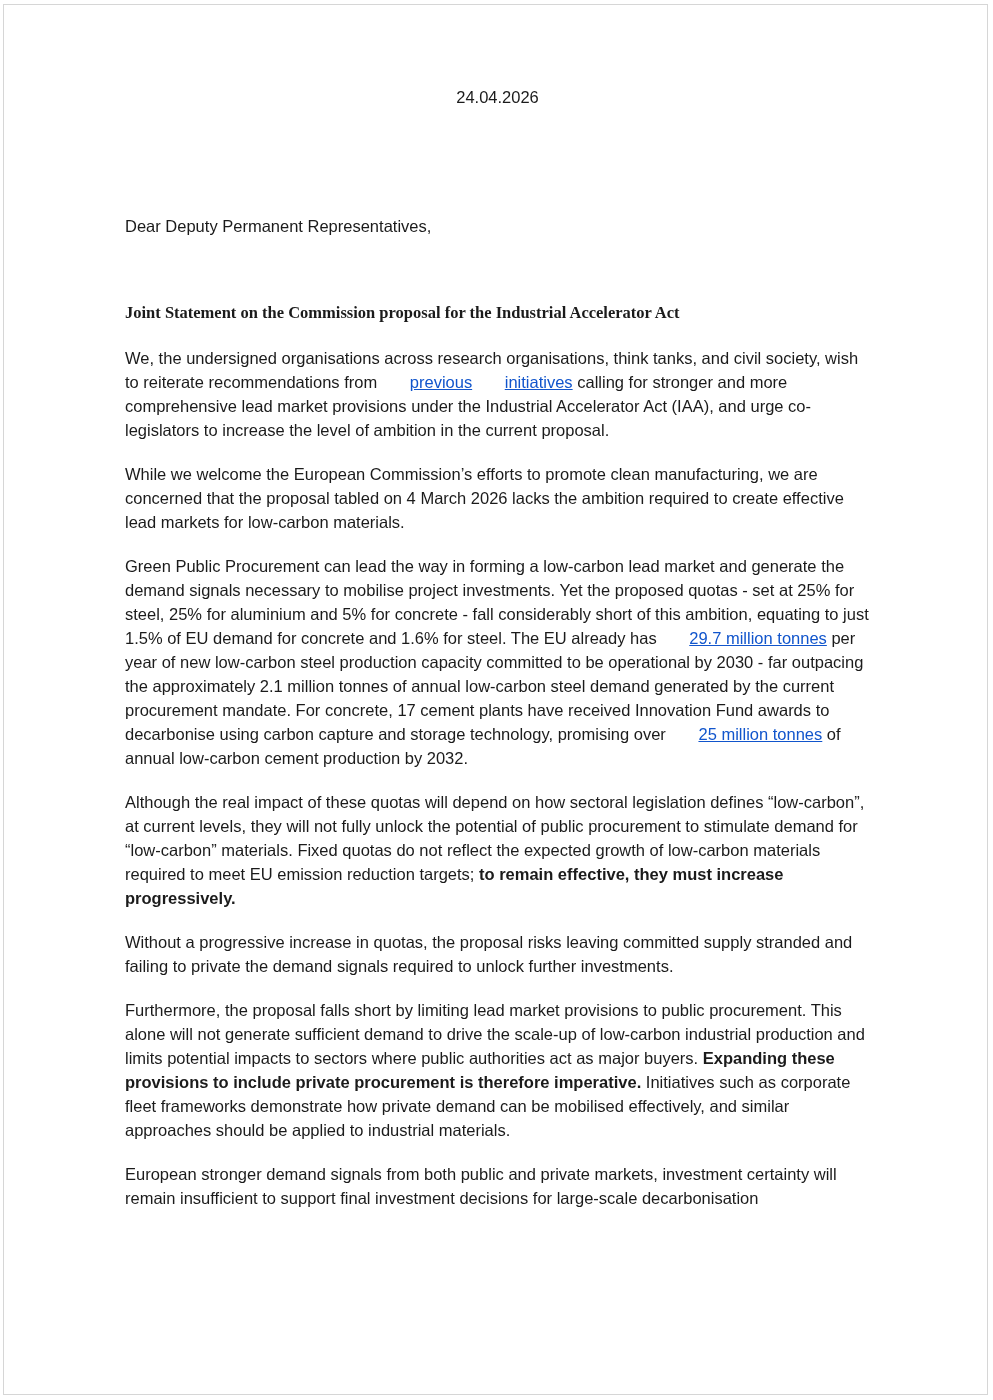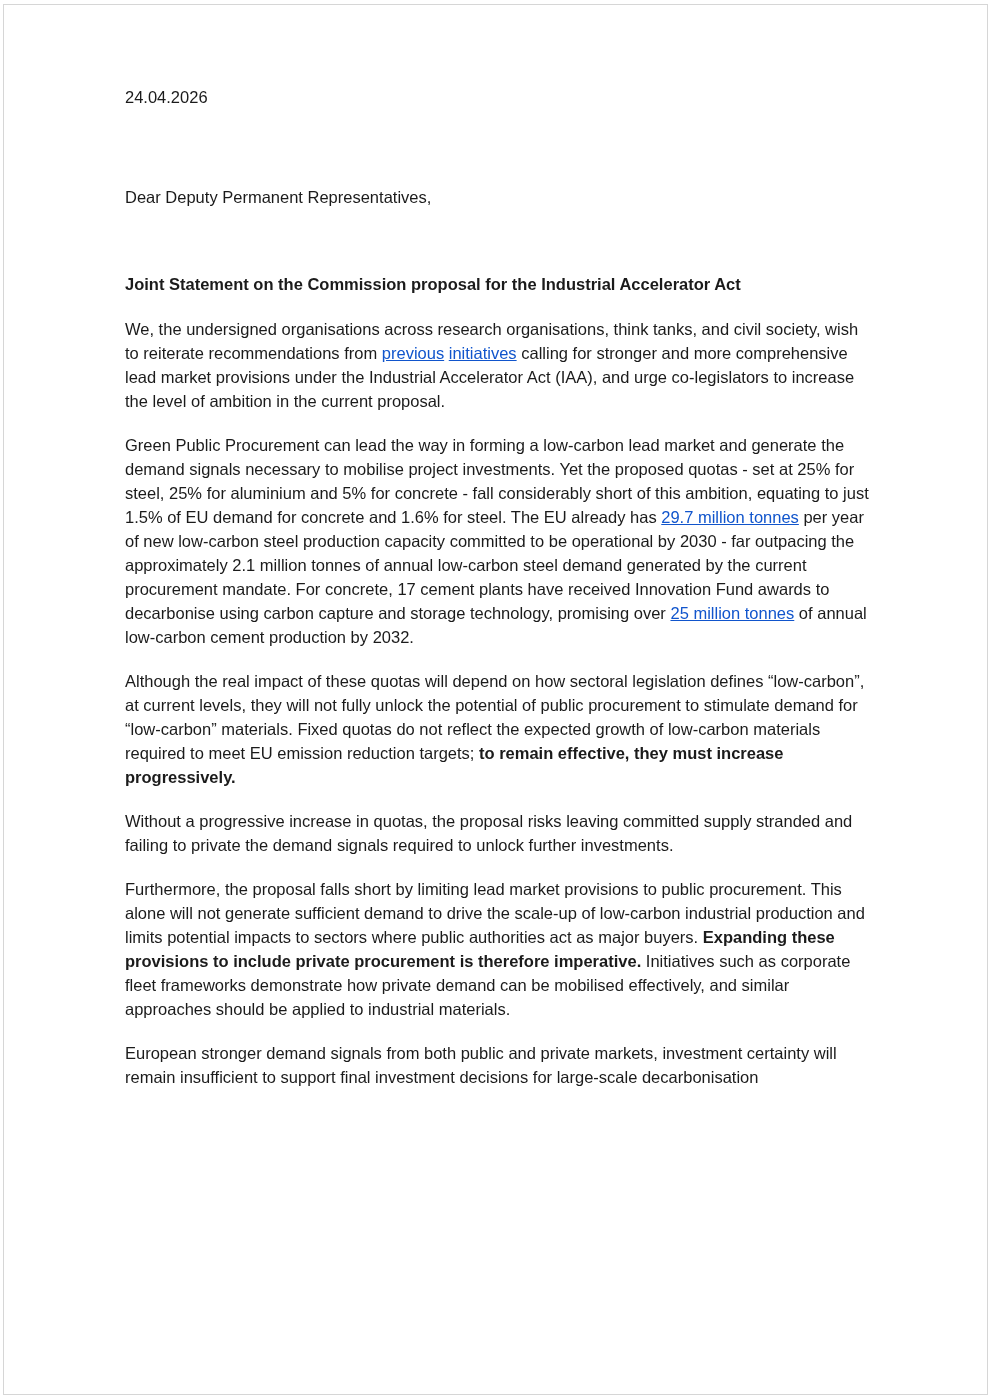--- a/index.html
+++ b/index.html
@@ -21,56 +21,59 @@
     box-sizing: border-box;
     font-family: "Liberation Sans", sans-serif;
     color: #1b1b1b;
     font-size: 16.5px;
     line-height: 24px;
   }
   .content {
     padding: 80px 117px 0 121px;
   }
   .date-line {
-    text-align: left;
+    text-align: center;
     margin: 0;
   }
   .salutation {
-    margin: 76px 0 0 0;
+    margin: 105px 0 0 0;
   }
   .heading {
     font-weight: bold;
     margin: 63px 0 21px 0;
+    font-family: Liberation Serif, serif;
   }
   p.body-para {
     margin: 0 0 20px 0;
   }
   a.doc-link {
     color: #1155cc;
     text-decoration: underline;
     cursor: pointer;
+    margin-left: 28px;
   }
   b.emph {
     font-weight: bold;
   }
 </style>
 </head>
 <body>
 
 <div class="page">
   <div class="content">
 
     <p class="date-line">24.04.2026</p>
 
     <p class="salutation">Dear Deputy Permanent Representatives,</p>
 
     <p class="heading">Joint Statement on the Commission proposal for the Industrial Accelerator Act</p>
 
     <p class="body-para"><span>We, the undersigned organisations across research organisations, think tanks, and civil society, wish to reiterate recommendations from </span><a class="doc-link">previous</a><span> </span><a class="doc-link">initiatives</a><span> calling for stronger and more comprehensive lead market provisions under the Industrial Accelerator Act (IAA), and urge co-legislators to increase the level of ambition in the current proposal.</span></p>
 
+    <p class="body-para">While we welcome the European Commission’s efforts to promote clean manufacturing, we are concerned that the proposal tabled on 4 March 2026 lacks the ambition required to create effective lead markets for low-carbon materials.</p>
 
     <p class="body-para"><span>Green Public Procurement can lead the way in forming a low-carbon lead market and generate the demand signals necessary to mobilise project investments. Yet the proposed quotas - set at 25% for steel, 25% for aluminium and 5% for concrete - fall considerably short of this ambition, equating to just 1.5% of EU demand for concrete and 1.6% for steel. The EU already has </span><a class="doc-link">29.7 million tonnes</a><span> per year of new low-carbon steel production capacity committed to be operational by 2030 - far outpacing the approximately 2.1 million tonnes of annual low-carbon steel demand generated by the current procurement mandate. For concrete, 17 cement plants have received Innovation Fund awards to decarbonise using carbon capture and storage technology, promising over </span><a class="doc-link">25 million tonnes</a><span> of annual low-carbon cement production by 2032.</span></p>
 
     <p class="body-para"><span>Although the real impact of these quotas will depend on how sectoral legislation defines “low-carbon”, at current levels, they will not fully unlock the potential of public procurement to stimulate demand for “low-carbon” materials. Fixed quotas do not reflect the expected growth of low-carbon materials required to meet EU emission reduction targets; </span><b class="emph">to remain effective, they must increase progressively.</b></p>
 
     <p class="body-para">Without a progressive increase in quotas, the proposal risks leaving committed supply stranded and failing to private the demand signals required to unlock further investments.</p>
 
     <p class="body-para"><span>Furthermore, the proposal falls short by limiting lead market provisions to public procurement. This alone will not generate sufficient demand to drive the scale-up of low-carbon industrial production and limits potential impacts to sectors where public authorities act as major buyers. </span><b class="emph">Expanding these provisions to include private procurement is therefore imperative.</b><span> Initiatives such as corporate fleet frameworks demonstrate how private demand can be mobilised effectively, and similar approaches should be applied to industrial materials.</span></p>
 
     <p class="body-para">European stronger demand signals from both public and private markets, investment certainty will remain insufficient to support final investment decisions for large-scale decarbonisation</p>

